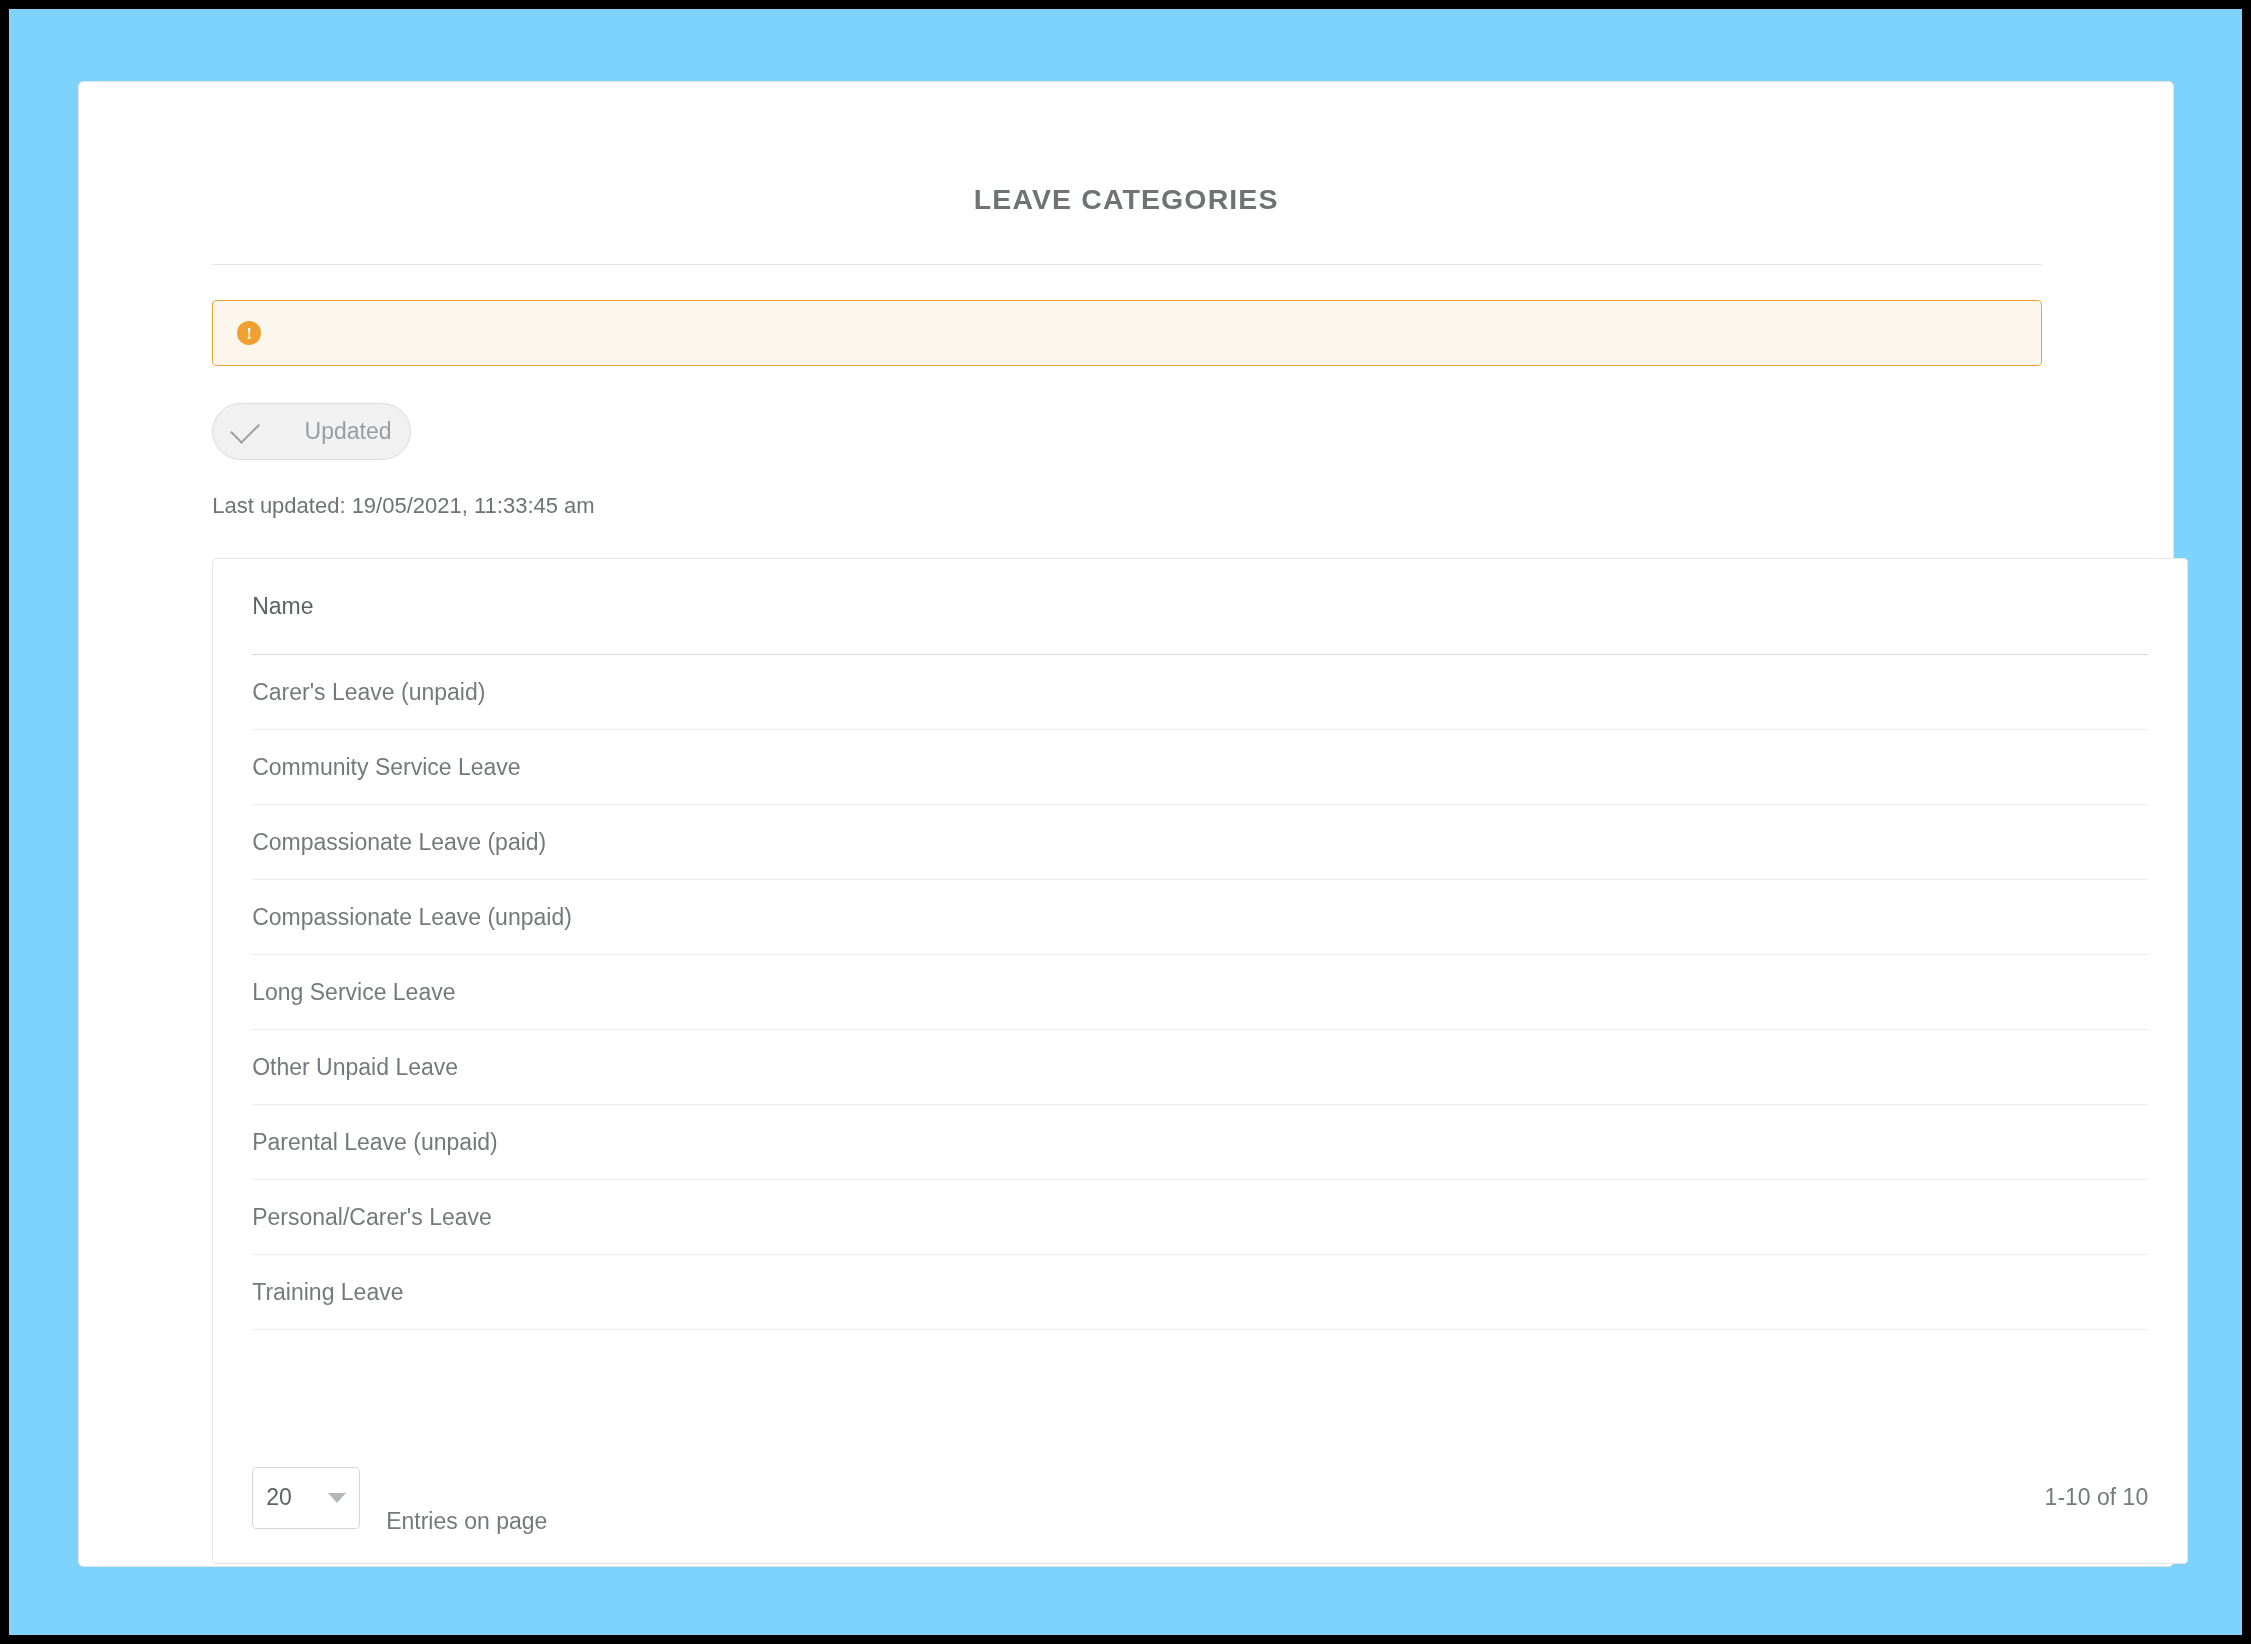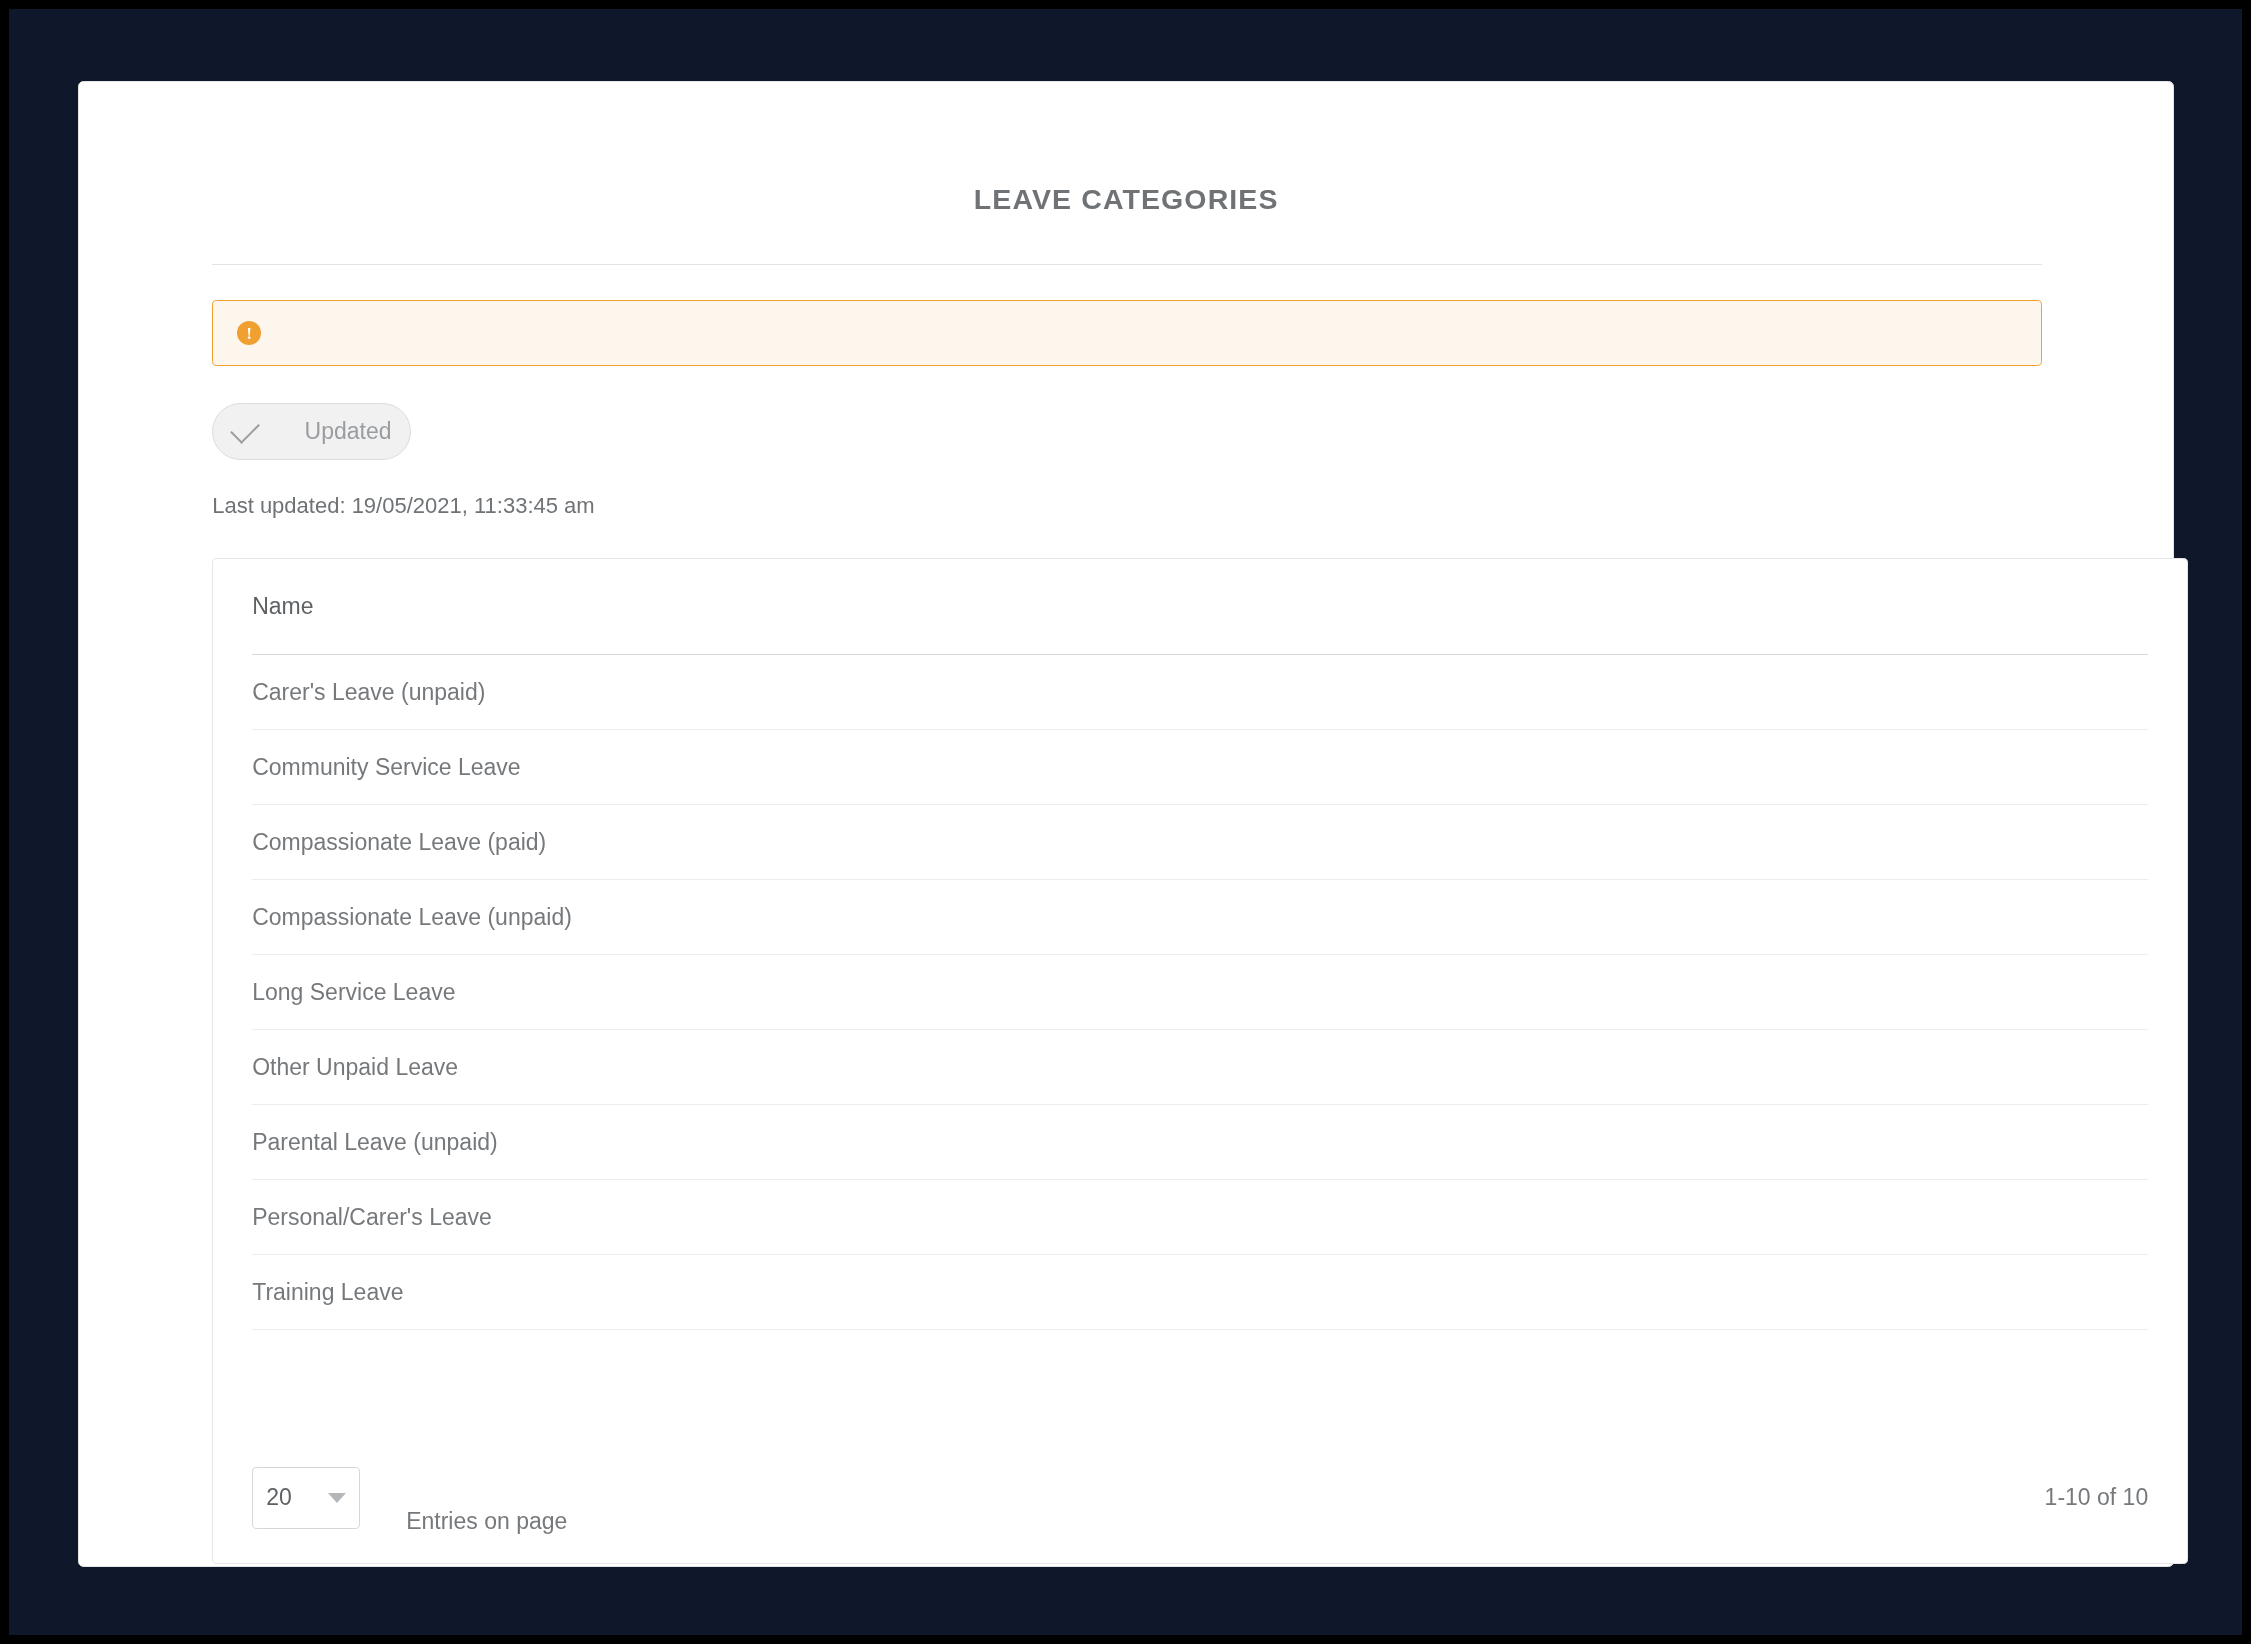--- a/index.html
+++ b/index.html
@@ -13,21 +13,21 @@
     font-family: "Liberation Sans", sans-serif;
     -webkit-font-smoothing: antialiased;
   }
 
   .screen {
     position: absolute;
     left: 9.2px;
     top: 9.2px;
     width: 2233px;
     height: 1626px;
-    background: #0f172a;
+    background: #7dd3fc;
     box-sizing: border-box;
   }
 
   .card {
     position: absolute;
     left: 69px;
     top: 72px;
     width: 2096px;
     height: 1486px;
     background: #ffffff;
@@ -168,21 +168,20 @@
   }
 
   .table-footer {
     position: absolute;
     left: 39px;
     top: 895px;
     width: 1896px;
     height: 87px;
     display: flex;
     align-items: center;
-    gap: 20px;
   }
 
   .select-box {
     width: 108px;
     height: 62px;
     border: 0.9px solid #d6d6d6;
     border-radius: 4.6px;
     background: #ffffff;
     box-sizing: border-box;
     display: flex;

